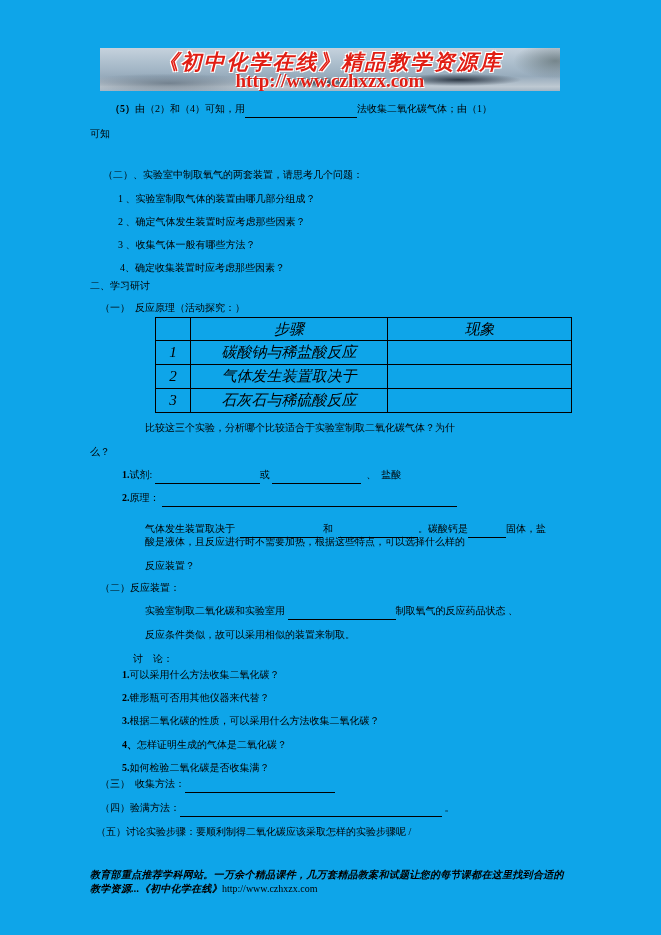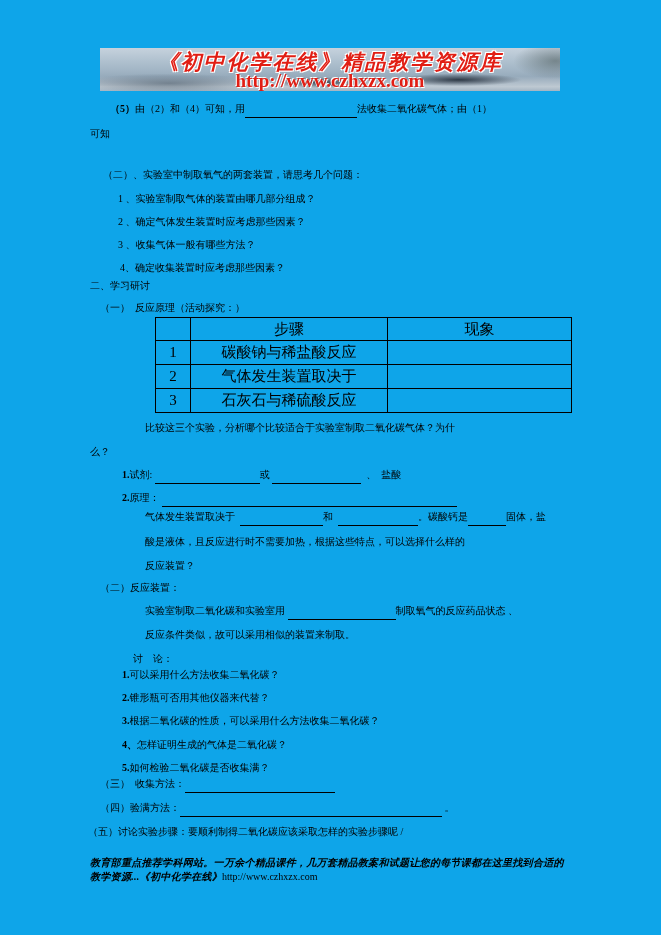--- a/index.html
+++ b/index.html
@@ -43,37 +43,37 @@
     display:inline-block;height:13px;
     border-bottom:1px solid #000;
     vertical-align:bottom;
   }
   .w38{width:38px}.w80{width:80px}.w83{width:83px}.w89{width:89px}
   .w105{width:105px}.w108{width:108px}.w112{width:112px}.w150{width:150px}
   .w172{width:172px}.w262{width:262px}.w295{width:295px}
   
   .exp-table{
     position:absolute;left:155px;top:317px;
-    border-collapse:collapse;table-layout:fixed;
+    border-collapse:collapse;table-layout:fixed;font-style:italic;
   }
   .exp-table th,.exp-table td{
     border:1px solid #000;
     font-size:15px;font-weight:normal;
     text-align:center;vertical-align:middle;
     height:22px;padding:0;
   }
   .exp-table td{height:23px;}
   .col-n{width:35px;}
   .col-step{width:197px;}
   .col-obs{width:184px;}
   
   .footer-line{
     position:absolute;left:90px;
     font-style:italic;font-weight:bold;
-    font-size:10px;line-height:14px;letter-spacing:.3px;white-space:pre;
+    font-size:10px;line-height:14px;letter-spacing:.3px;white-space:pre;margin-top:12px;
   }
   .footer-url{font-style:normal;font-weight:normal;letter-spacing:0;}
 </style>
 </head>
 <body>
 
 <div class="page">
 
   <div class="banner">
     <span class="banner-title">《初中化学在线》精品教学资源库</span>
@@ -123,35 +123,35 @@
       </tr>
     </tbody>
   </table>
 
   <div class="ln" style="left:145px;top:419px"><span>比较这三个实验，分析哪个比较适合于实验室制取二氧化碳气体？为什</span></div>
   <div class="ln" style="left:90px;top:443px"><span>么？</span></div>
 
   <div class="ln" style="left:122px;top:466px"><b>1.</b><span>试剂: </span><span class="blank w105"></span><span>或 </span><span class="blank w89"></span><span>  、  盐酸</span></div>
   <div class="ln" style="left:122px;top:489px"><b>2.</b><span>原理： </span><span class="blank w295"></span></div>
 
-  <div class="ln" style="left:145px;top:508px"><span>气体发生装置取决于  </span><span class="blank w83"></span><span>和  </span><span class="blank w80"></span><span>。碳酸钙是</span><span class="blank w38"></span><span>固体，盐</span></div>
+  <div class="ln" style="left:145px;top:520px"><span>气体发生装置取决于  </span><span class="blank w83"></span><span>和  </span><span class="blank w80"></span><span>。碳酸钙是</span><span class="blank w38"></span><span>固体，盐</span></div>
   <div class="ln" style="left:145px;top:533px"><span>酸是液体，且反应进行时不需要加热，根据这些特点，可以选择什么样的</span></div>
   <div class="ln" style="left:145px;top:557px"><span>反应装置？</span></div>
 
   <div class="ln" style="left:100px;top:579px"><span>（二）反应装置：</span></div>
   <div class="ln" style="left:145px;top:602px"><span>实验室制取二氧化碳和实验室用 </span><span class="blank w108"></span><span>制取氧气的反应药品状态 、</span></div>
   <div class="ln" style="left:145px;top:626px"><span>反应条件类似，故可以采用相似的装置来制取。</span></div>
   <div class="ln" style="left:133px;top:650px"><span>讨    论：</span></div>
 
   <div class="ln" style="left:122px;top:666px"><b>1.</b><span>可以采用什么方法收集二氧化碳？</span></div>
   <div class="ln" style="left:122px;top:689px"><b>2.</b><span>锥形瓶可否用其他仪器来代替？</span></div>
   <div class="ln" style="left:122px;top:712px"><b>3.</b><span>根据二氧化碳的性质，可以采用什么方法收集二氧化碳？</span></div>
   <div class="ln" style="left:122px;top:736px"><b>4、</b><span>怎样证明生成的气体是二氧化碳？</span></div>
   <div class="ln" style="left:122px;top:759px"><b>5.</b><span>如何检验二氧化碳是否收集满？</span></div>
 
   <div class="ln" style="left:100px;top:775px"><span>（三）  收集方法：</span><span class="blank w150"></span></div>
   <div class="ln" style="left:100px;top:799px"><span>（四）验满方法：</span><span class="blank w262"></span><span> 。</span></div>
-  <div class="ln" style="left:88px;top:823px"><span>（五）讨论实验步骤：要顺利制得二氧化碳应该采取怎样的实验步骤呢 /</span></div>
+  <div class="ln" style="left:96px;top:823px"><span>（五）讨论实验步骤：要顺利制得二氧化碳应该采取怎样的实验步骤呢 /</span></div>
 
   <div class="footer-line" style="top:856px"><span>教育部重点推荐学科网站。一万余个精品课件，几万套精品教案和试题让您的每节课都在这里找到合适的</span></div>
   <div class="footer-line" style="top:870px"><span>教学资源...《初中化学在线》</span><span class="footer-url">http://www.czhxzx.com</span></div>
 
 </div>
 
 </body></html>

